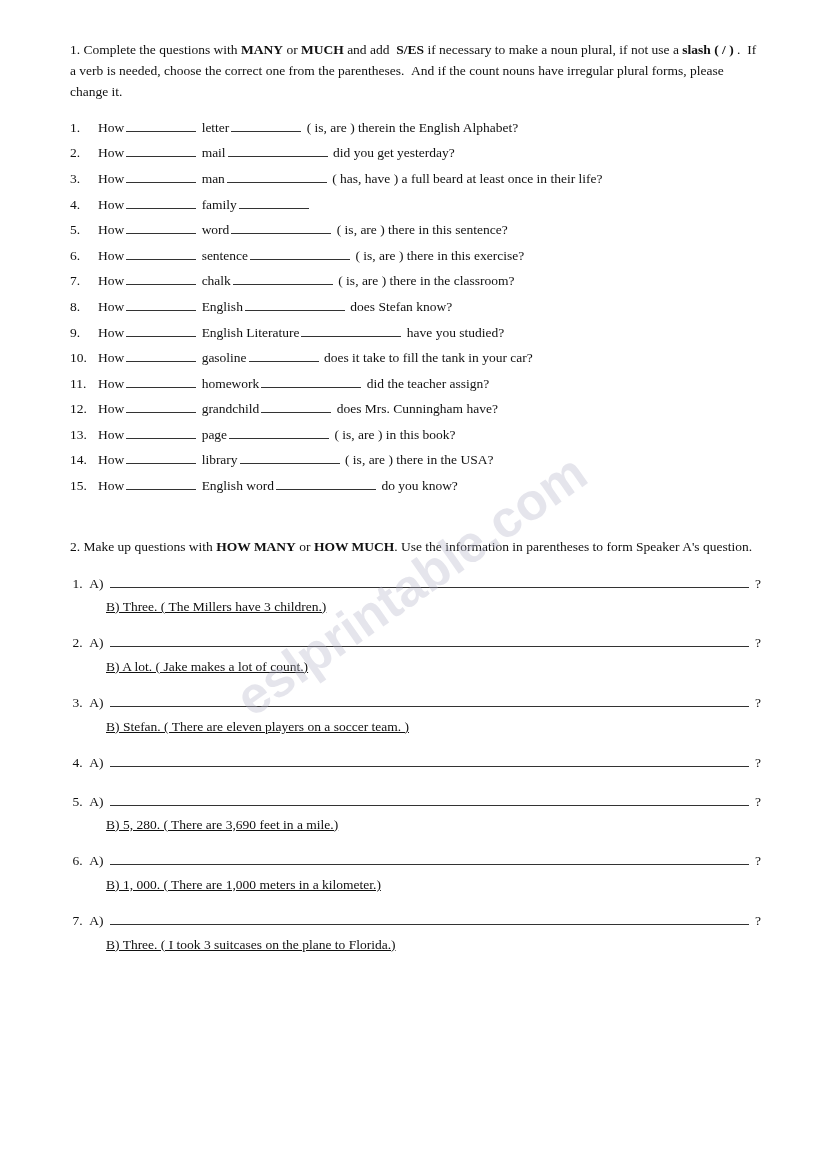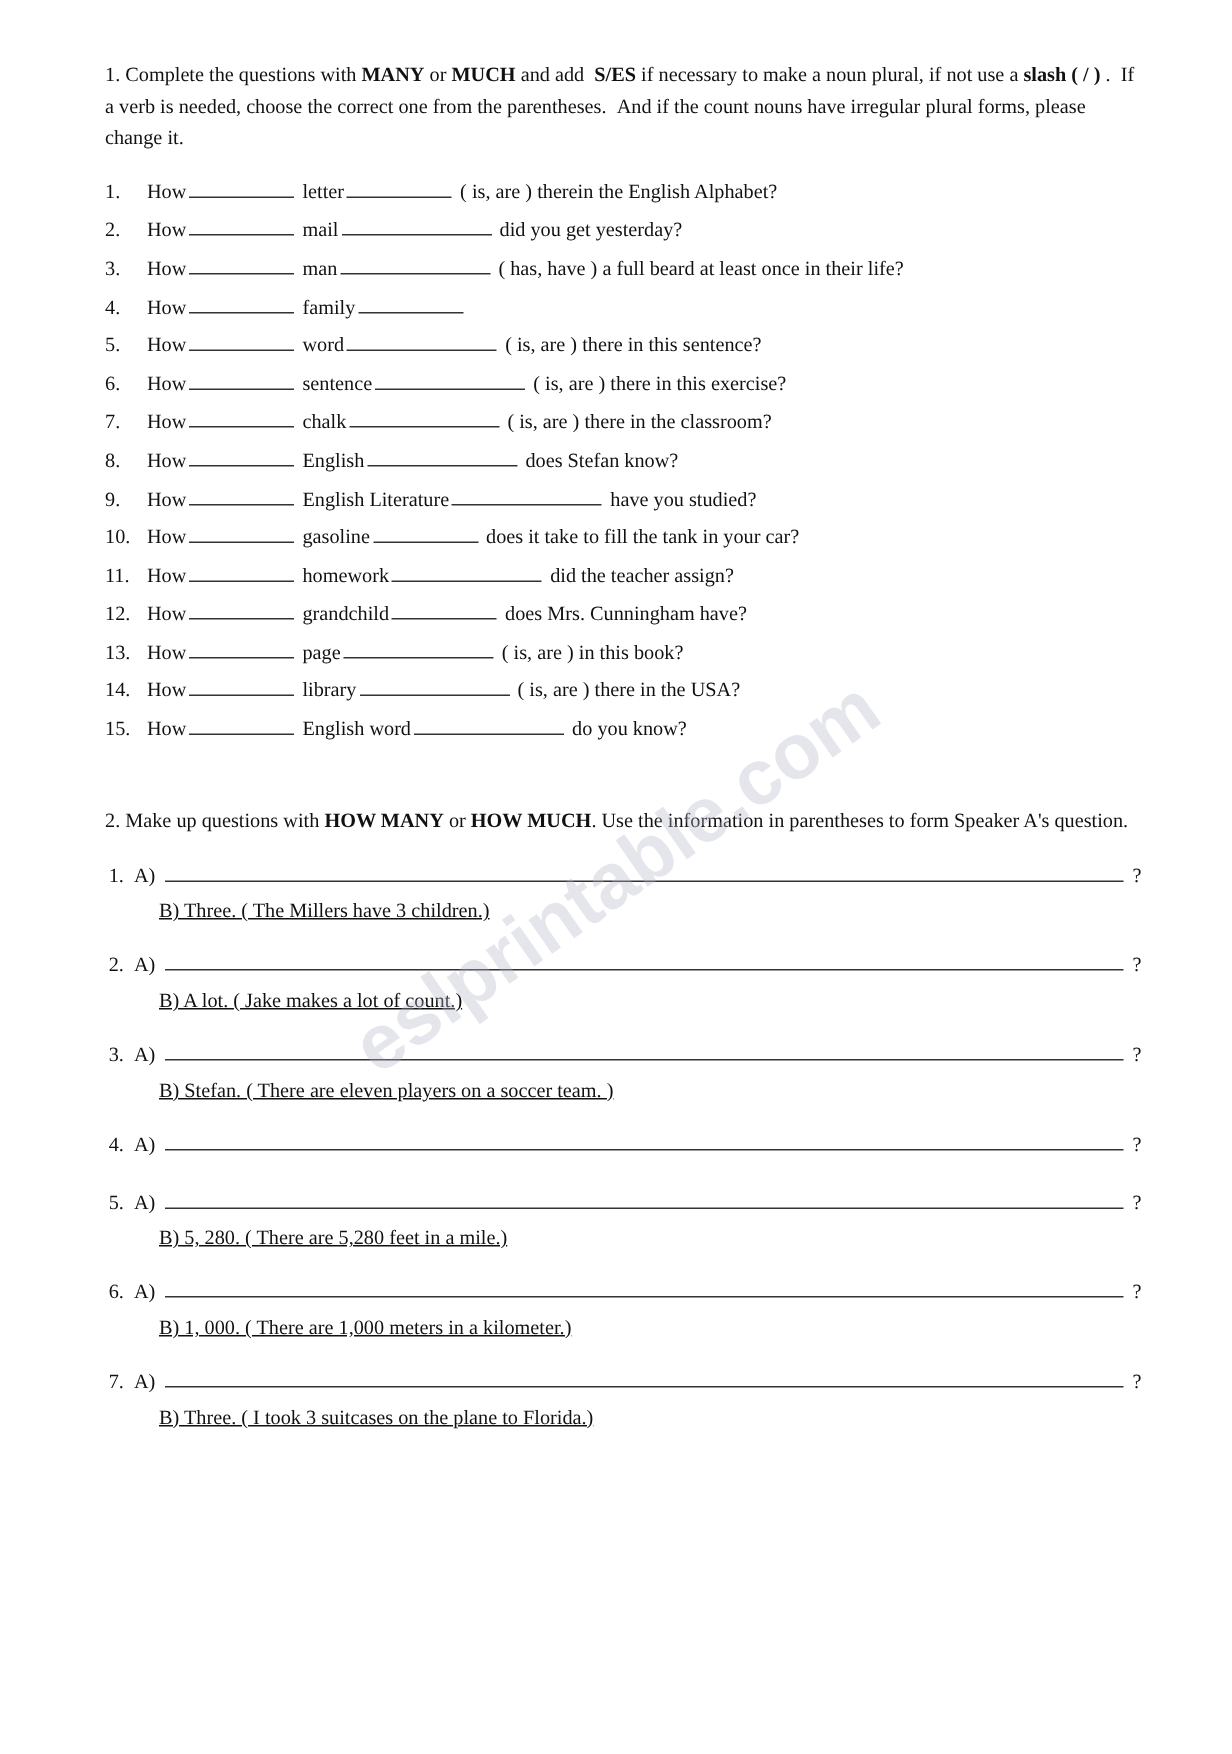--- a/index.html
+++ b/index.html
@@ -303,21 +303,21 @@
         <span class="q2-blank"></span>
         <span class="q2-qmark">?</span>
       </div>
     </li>
     <li>
       <div class="q2-item-a">
         <span class="q2-label">5. &nbsp;A)</span>
         <span class="q2-blank"></span>
         <span class="q2-qmark">?</span>
       </div>
-      <div class="q2-answer">B) 5, 280. ( There are 5,280 feet in a mile.)</div>
+      <div class="q2-answer">B) 5, 280. ( There are 3,690 feet in a mile.)</div>
     </li>
     <li>
       <div class="q2-item-a">
         <span class="q2-label">6. &nbsp;A)</span>
         <span class="q2-blank"></span>
         <span class="q2-qmark">?</span>
       </div>
       <div class="q2-answer">B) 1, 000. ( There are 1,000 meters in a kilometer.)</div>
     </li>
     <li>

